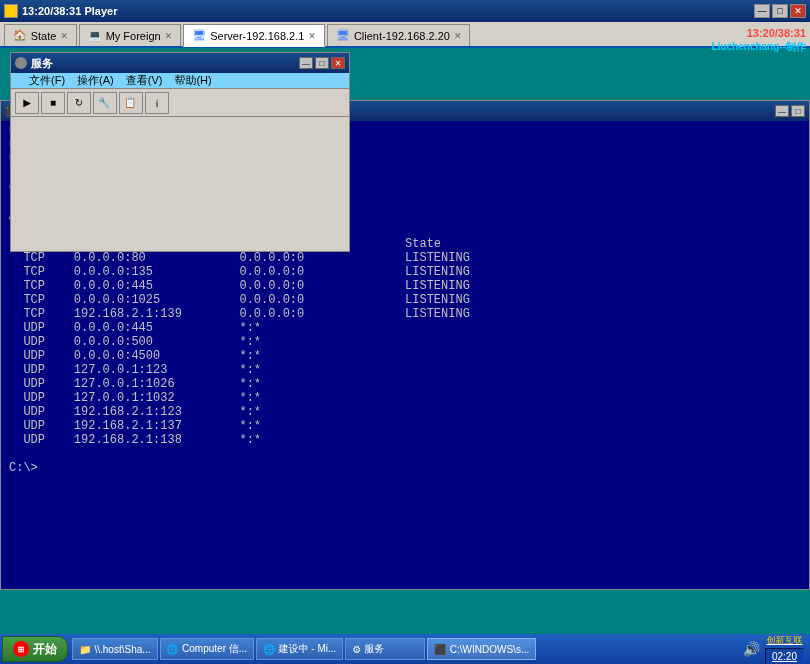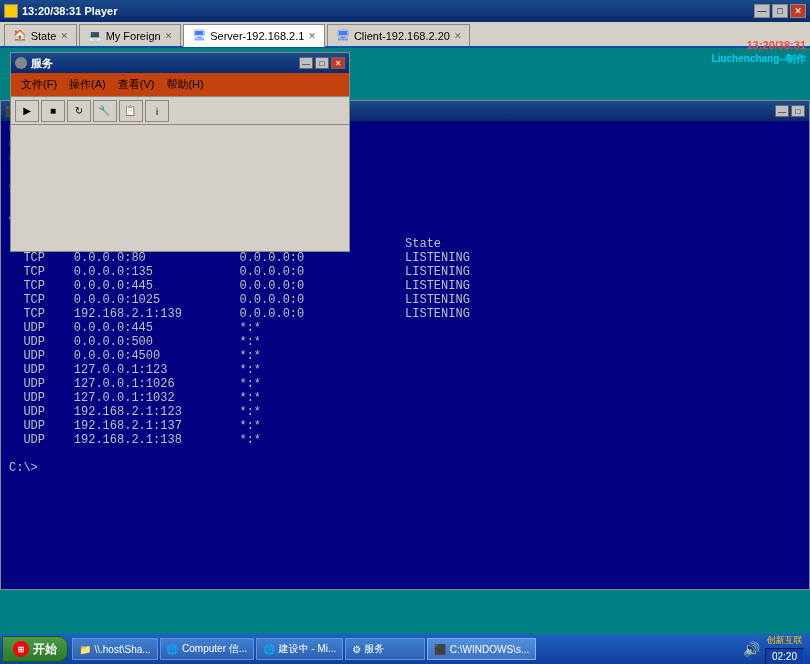--- a/index.html
+++ b/index.html
@@ -96,21 +96,21 @@
     
     .time-display {
       position: absolute;
       top: 0;
       right: 4px;
       color: #ff4444;
       font-size: 11px;
       font-weight: bold;
       line-height: 1.3;
       text-align: right;
-      padding-top: 16px;
+      padding-top: 4px;
     }
     .author-text {
       color: #00ccff;
       font-size: 10px;
     }
 
     
     .services-window {
       position: absolute;
       top: 52px;
@@ -146,25 +146,25 @@
       height: 12px;
       background: #c0c0c0;
       border: 1px solid #666;
       font-size: 8px;
       display: flex;
       align-items: center;
       justify-content: center;
       cursor: pointer;
     }
     .services-menu-bar {
-      height: 24px;
-      background: #c2410c;
-      display: flex;
-      align-items: center;
-      padding: 0 4px;
+      height: 16px;
+      background: #7dd3fc;
+      display: flex;
+      align-items: center;
+      padding: 0 12px;
       font-size: 11px;
       border-bottom: 1px solid #888;
     }
     .menu-item {
       padding: 0 6px;
       cursor: pointer;
     }
     .services-toolbar {
       height: 28px;
       background: #d4d0c8;
@@ -435,18 +435,18 @@
       <span>⚙</span>
       <span>服务</span>
     </div>
     <div class="taskbar-item active">
       <span>⬛</span>
       <span>C:\WINDOWS\s...</span>
     </div>
   </div>
   <div class="taskbar-right">
     <span style="font-size:14px;">🔊</span>
-    <div style="display:flex;flex-direction:column;align-items:center;gap:1px;">
+    <div style="display:flex;flex-direction:column;align-items:center;gap:1px;text-decoration:underline;">
       <span style="font-size:9px;color:#ffcc00;">创新互联</span>
       <div class="taskbar-clock">02:20</div>
     </div>
   </div>
 </div>
 
 </body></html>

